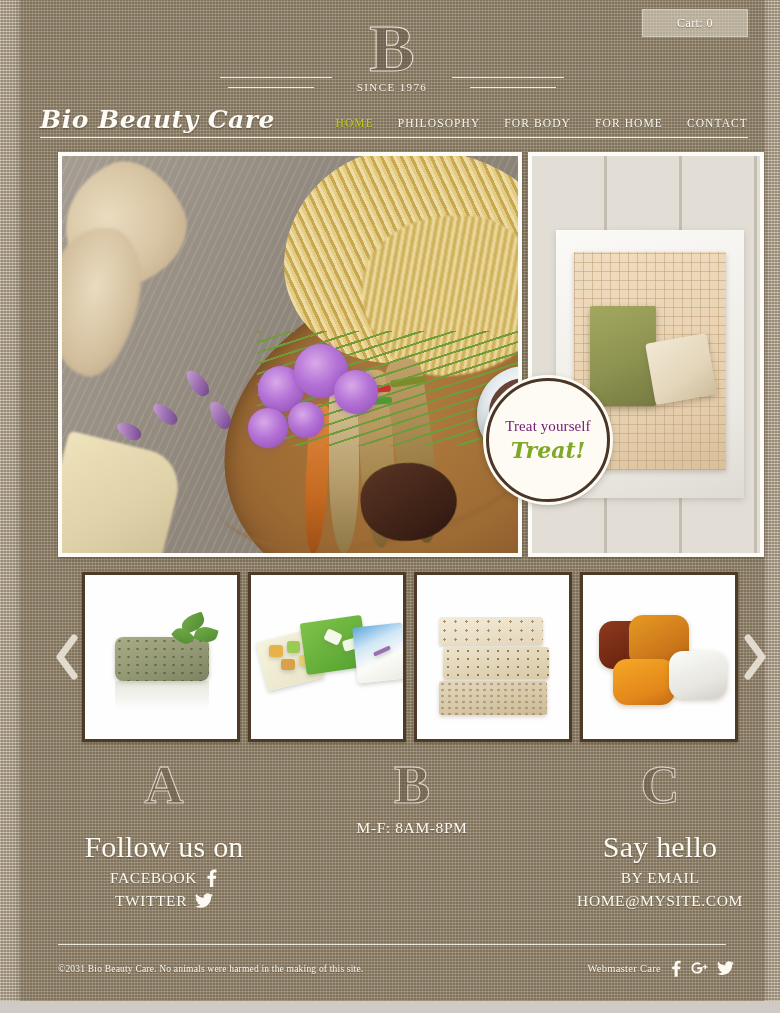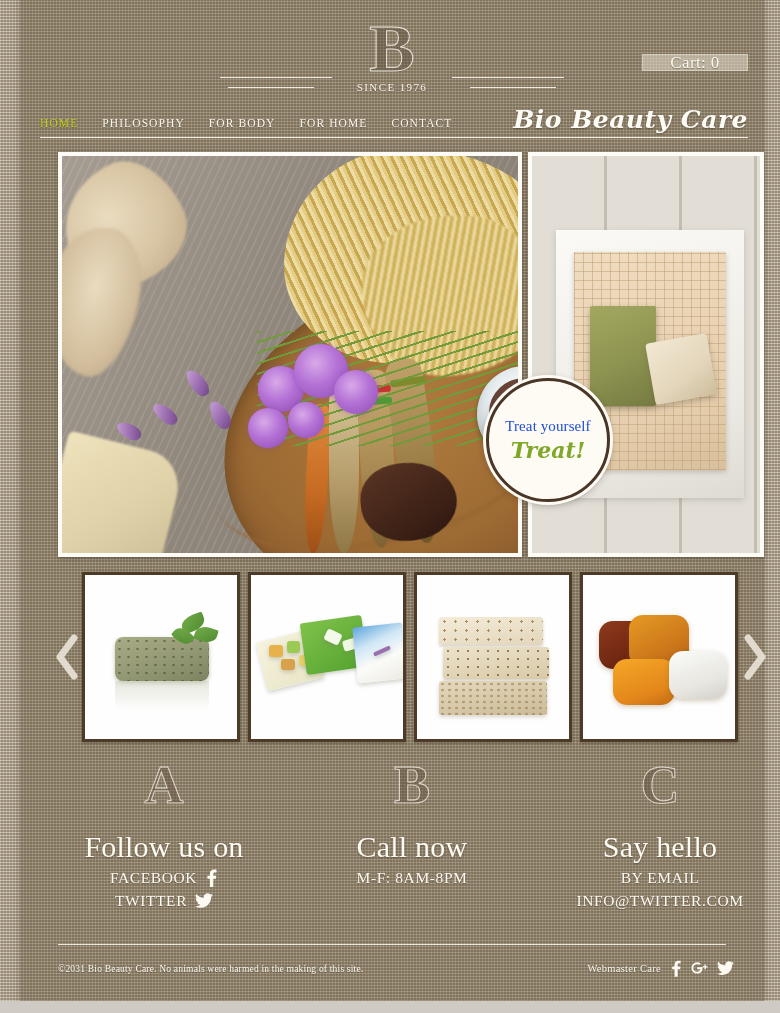--- a/index.html
+++ b/index.html
@@ -26,29 +26,28 @@
     background-color: #96886f;
     background-image:
       repeating-linear-gradient(0deg,   rgba(255,255,255,.11) 0px, rgba(255,255,255,.11) 1px, rgba(86,74,56,.20) 1px, rgba(86,74,56,.20) 3px),
       repeating-linear-gradient(90deg,  rgba(255,255,255,.10) 0px, rgba(255,255,255,.10) 1px, rgba(86,74,56,.17) 1px, rgba(86,74,56,.17) 3px);
     box-shadow: 0 0 6px rgba(60,50,35,.35);
   }
 
   
   #cart {
     position: absolute; right: 16px; top: 9px;
-    width: 106px; height: 17px;
+    width: 106px; height: 28px;
     background: rgba(226,218,203,.55);
     border: 1px solid rgba(240,235,225,.45);
     color: #fdfaf4;
-    font-size: 17px;
+    font-size: 12px;
     letter-spacing: .4px;
     display: flex; align-items: center; justify-content: center;
     text-shadow: 0 1px 1px rgba(60,50,35,.5);
-    margin-top: 45px;
   }
 
   
   #crest {
     position: absolute; left: 0; right: 0; top: 14px;
     height: 82px;
     display: flex; align-items: center; justify-content: center;
   }
   .crest-rule { width: 112px; height: 0; position: relative; }
   .crest-rule:before, .crest-rule:after {
@@ -252,21 +251,21 @@
   #badge {
     position: absolute; left: 428px; top: 226px; width: 124px; height: 124px;
     border-radius: 50%;
     background: #fdfbf3;
     border: 3px solid #4a3627;
     box-shadow: 0 0 0 3px #fdfbf3, 0 2px 8px rgba(40,30,20,.45);
     display: flex; flex-direction: column; align-items: center; justify-content: center;
     z-index: 5;
   }
   #badge-line1 {
-    font-size: 15px; color: #1d4ed8; letter-spacing: .1px;
+    font-size: 15px; color: #701a75; letter-spacing: .1px;
   }
   #badge-line2 {
     font-family: "DejaVu Serif", serif;
     font-style: italic; font-weight: 700;
     font-size: 22px; color: #7fa828; margin-top: 2px;
   }
 
   
   #carousel { position: absolute; left: 38px; top: 572px; width: 706px; height: 172px; }
   .thumb {
@@ -370,28 +369,28 @@
     <div id="crest">
       <div class="crest-rule left"></div>
       <div id="crest-mid">
         <div id="crest-letter">B</div>
         <div id="crest-since">SINCE 1976</div>
       </div>
       <div class="crest-rule right"></div>
     </div>
 
     <div id="brandbar">
+      <div id="brand">Bio Beauty Care</div>
       <div id="nav">
         <div class="nav-item active">HOME</div>
         <div class="nav-item">PHILOSOPHY</div>
         <div class="nav-item">FOR BODY</div>
         <div class="nav-item">FOR HOME</div>
         <div class="nav-item">CONTACT</div>
       </div>
-      <div id="brand">Bio Beauty Care</div>
     </div>
 
     <div id="hero">
 
       <div id="hero-left" class="hero-frame">
         <div class="scene-left">
           <div class="tabletop"></div>
           <div class="tablegrain"></div>
           <div class="ginger"></div>
           <div class="ginger2"></div>
@@ -530,34 +529,33 @@
           <span class="sic">
             <svg width="18" height="16" viewBox="0 0 18 16">
               <path d="M18 2c-.66.3-1.37.5-2.12.59A3.7 3.7 0 0 0 17.5.55a7.4 7.4 0 0 1-2.34.9A3.69 3.69 0 0 0 8.87 4.8 10.47 10.47 0 0 1 1.25.9a3.69 3.69 0 0 0 1.14 4.92 3.66 3.66 0 0 1-1.67-.46v.05a3.69 3.69 0 0 0 2.96 3.62c-.54.15-1.11.17-1.66.06a3.7 3.7 0 0 0 3.45 2.56A7.4 7.4 0 0 1 0 13.2a10.44 10.44 0 0 0 5.66 1.66c6.79 0 10.5-5.62 10.5-10.5l-.01-.48A7.5 7.5 0 0 0 18 2z" fill="#fdfaf3"></path>
             </svg>
           </span>
         </div>
       </div>
 
       <div class="col">
         <div class="col-letter">B</div>
-        <div class="col-title">Call now</div>
         <div class="col-line">
           <span>M-F: 8AM-8PM</span>
         </div>
       </div>
 
       <div class="col">
         <div class="col-letter">C</div>
         <div class="col-title">Say hello</div>
         <div class="col-line">
           <span>BY EMAIL</span>
         </div>
         <div class="col-line">
-          <span>INFO@TWITTER.COM</span>
+          <span>HOME@MYSITE.COM</span>
         </div>
       </div>
     </div>
 
     <div id="footer-rule"></div>
     <div id="footer">
       <div id="copyright">©2031 Bio Beauty Care. No animals were harmed in the making of this site.</div>
       <div id="footer-right">
         <div id="webmaster">Webmaster Care</div>
         <span class="sic">

